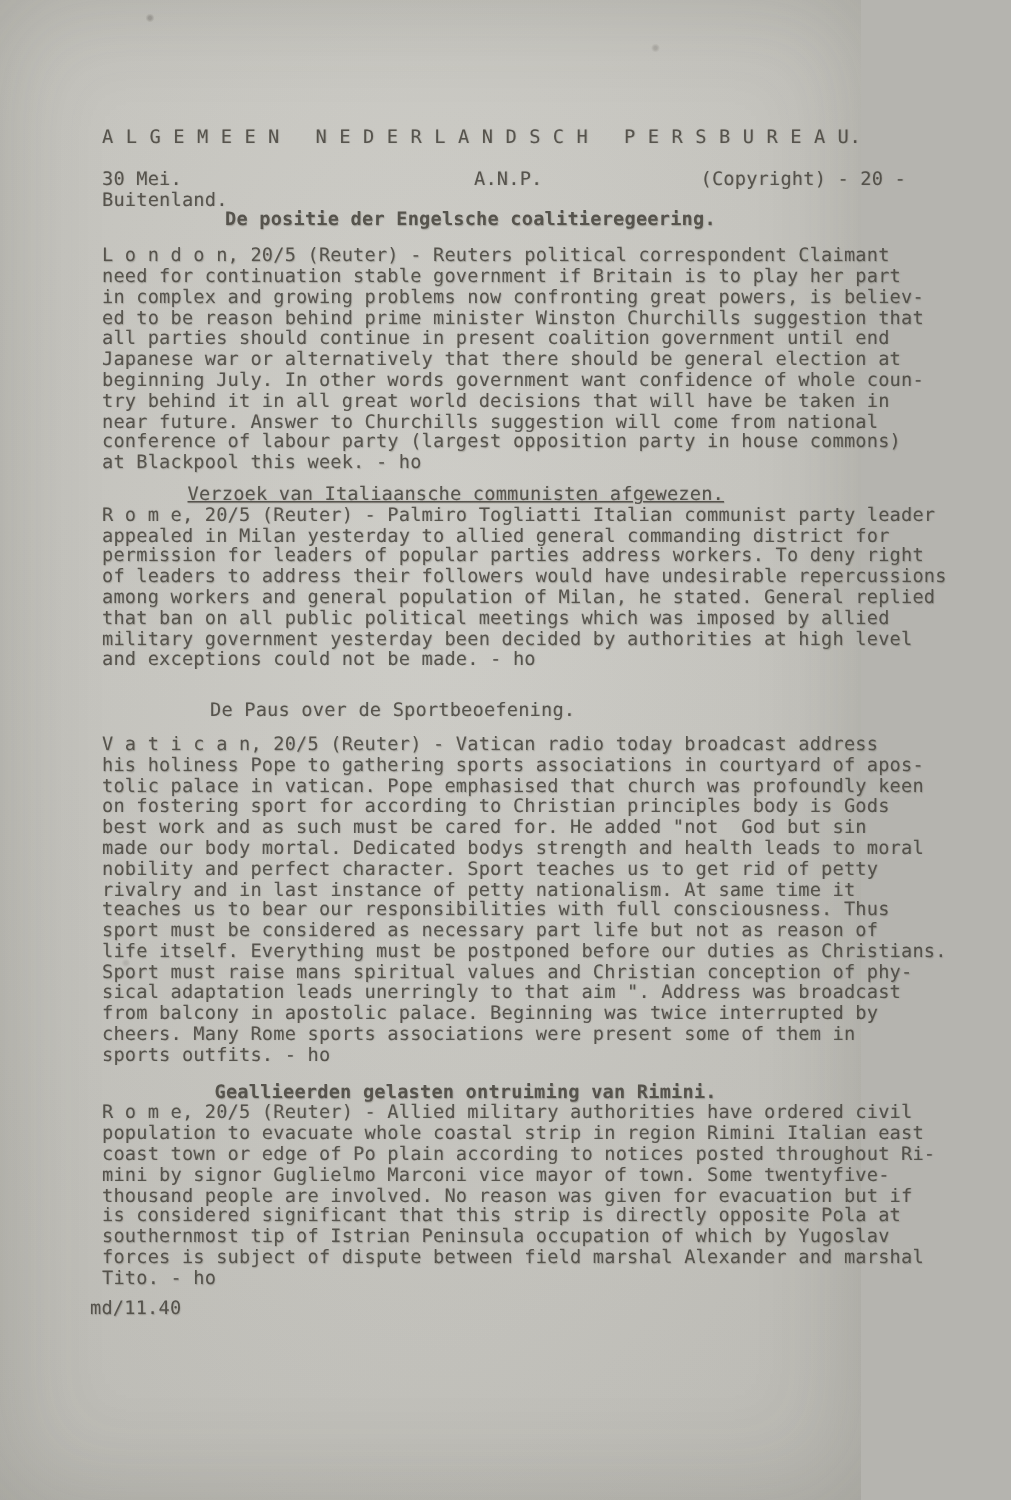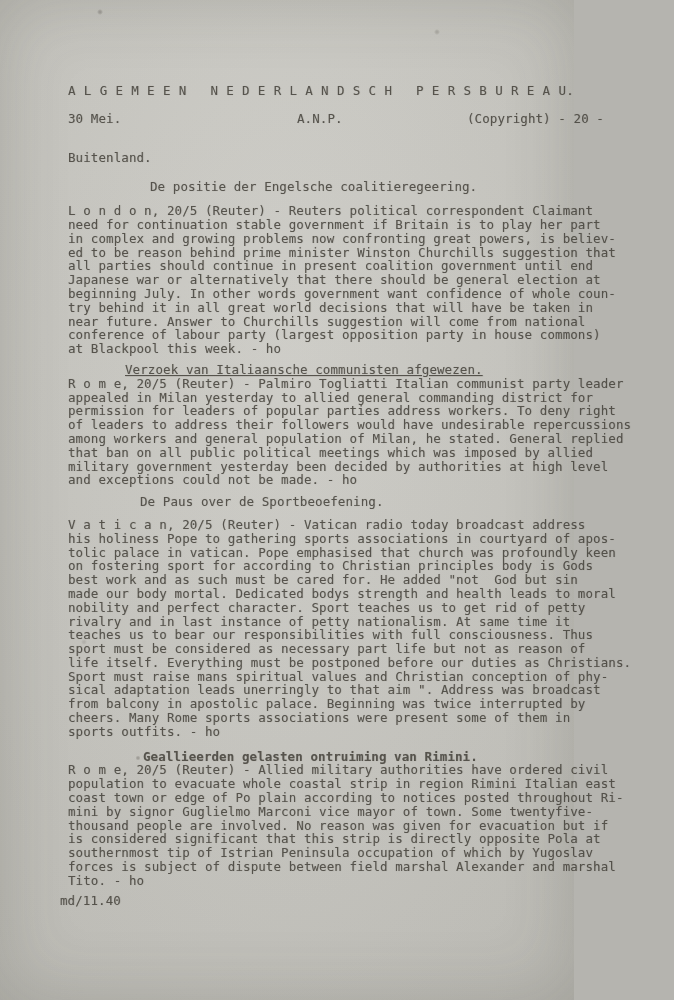--- a/index.html
+++ b/index.html
@@ -25,28 +25,28 @@
     box-shadow:inset 0 0 70px rgba(60,58,52,.20);
     color:#44413a;
     font-size:12.4px;
     line-height:13.8px;
     letter-spacing:.15px;
     text-shadow:.4px .4px .8px rgba(72,68,60,.38);
   }
   .ink{opacity:.86;}
   .agency{letter-spacing:.45px;white-space:pre;}
   .dateline{position:relative;margin-top:14px;height:13.8px;}
-  .abbr{position:absolute;left:229px;top:0;}
+  .abbr{position:absolute;left:248px;top:0;}
   .copyright{position:absolute;left:399px;top:0;white-space:pre;}
-  .section{margin-top:25px;}
+  .section{}
   .art .heading{margin:0;font-weight:normal;font-size:12.4px;}
   .art .body-text{margin:0;white-space:pre-wrap;width:588px;}
-  .art-1 .heading{margin-left:82px;margin-top:16px;margin-bottom:10px;}
+  .art-1 .heading{margin-left:82px;margin-bottom:10px;font-weight:bold;}
   .art-2 .heading{margin-left:57px;margin-top:7px;margin-bottom:0;text-decoration:underline;}
-  .art-3 .heading{margin-left:72px;margin-top:8px;margin-bottom:9px;}
+  .art-3 .heading{margin-left:72px;margin-top:20px;margin-bottom:9px;}
   .art-4 .heading{margin-left:75px;margin-top:11px;margin-bottom:0;font-weight:bold;}
   .footer-code{margin-top:6px;margin-left:-8px;}
 </style>
 </head>
 <body>
 
 <div class="page">
 
   <div class="masthead ink">
     <div class="agency">A L G E M E E N   N E D E R L A N D S C H   P E R S B U R E A U.</div>

